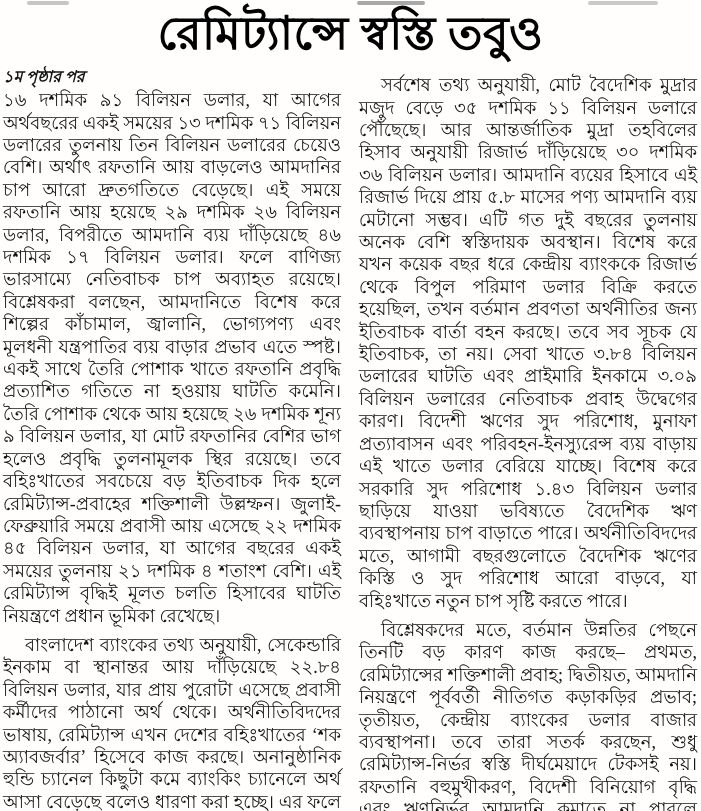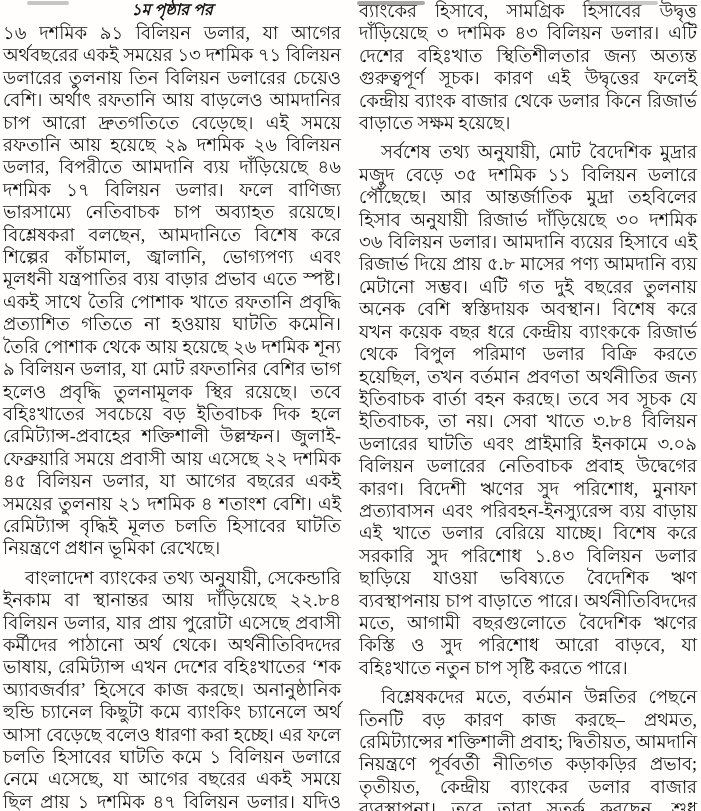--- a/index.html
+++ b/index.html
@@ -48,50 +48,50 @@
     flex: 1 1 0;
     text-align: justify;
     font-size: 18px;
     line-height: 22.4px;
   }
   .kicker {
     font-weight: bold;
     font-style: italic;
     font-size: 16px;
     line-height: 20px;
-    text-align: center;
+    text-align: left;
     margin: 0 0 2px 0;
   }
   .col p {
     margin: 0;
   }
   .col p.indent {
     text-indent: 22px;
     margin-top: 7px;
   }
 </style>
 </head>
 <body>
 
 <div class="page">
 
   <div class="remnant r1"></div>
   <div class="remnant r2"></div>
   <div class="remnant r3"></div>
 
+  <h1 class="headline">রেমিট্যান্সে স্বস্তি তবুও</h1>
 
   <div class="cols">
 
     <div class="col">
       <div class="kicker">১ম পৃষ্ঠার পর</div>
       <p>১৬ দশমিক ৯১ বিলিয়ন ডলার, যা আগের অর্থবছরের একই সময়ের ১৩ দশমিক ৭১ বিলিয়ন ডলারের তুলনায় তিন বিলিয়ন ডলারের চেয়েও বেশি। অর্থাৎ রফতানি আয় বাড়লেও আমদানির চাপ আরো দ্রুতগতিতে বেড়েছে। এই সময়ে রফতানি আয় হয়েছে ২৯ দশমিক ২৬ বিলিয়ন ডলার, বিপরীতে আমদানি ব্যয় দাঁড়িয়েছে ৪৬ দশমিক ১৭ বিলিয়ন ডলার। ফলে বাণিজ্য ভারসাম্যে নেতিবাচক চাপ অব্যাহত রয়েছে। বিশ্লেষকরা বলছেন, আমদানিতে বিশেষ করে শিল্পের কাঁচামাল, জ্বালানি, ভোগ্যপণ্য এবং মূলধনী যন্ত্রপাতির ব্যয় বাড়ার প্রভাব এতে স্পষ্ট। একই সাথে তৈরি পোশাক খাতে রফতানি প্রবৃদ্ধি প্রত্যাশিত গতিতে না হওয়ায় ঘাটতি কমেনি। তৈরি পোশাক থেকে আয় হয়েছে ২৬ দশমিক শূন্য ৯ বিলিয়ন ডলার, যা মোট রফতানির বেশির ভাগ হলেও প্রবৃদ্ধি তুলনামূলক স্থির রয়েছে। তবে বহিঃখাতের সবচেয়ে বড় ইতিবাচক দিক হলে রেমিট্যান্স-প্রবাহের শক্তিশালী উল্লম্ফন। জুলাই-ফেব্রুয়ারি সময়ে প্রবাসী আয় এসেছে ২২ দশমিক ৪৫ বিলিয়ন ডলার, যা আগের বছরের একই সময়ের তুলনায় ২১ দশমিক ৪ শতাংশ বেশি। এই রেমিট্যান্স বৃদ্ধিই মূলত চলতি হিসাবের ঘাটতি নিয়ন্ত্রণে প্রধান ভূমিকা রেখেছে।</p>
       <p class="indent">বাংলাদেশ ব্যাংকের তথ্য অনুযায়ী, সেকেন্ডারি ইনকাম বা স্থানান্তর আয় দাঁড়িয়েছে ২২.৮৪ বিলিয়ন ডলার, যার প্রায় পুরোটা এসেছে প্রবাসী কর্মীদের পাঠানো অর্থ থেকে। অর্থনীতিবিদদের ভাষায়, রেমিট্যান্স এখন দেশের বহিঃখাতের ‘শক অ্যাবজর্বার’ হিসেবে কাজ করছে। অনানুষ্ঠানিক হুন্ডি চ্যানেল কিছুটা কমে ব্যাংকিং চ্যানেলে অর্থ আসা বেড়েছে বলেও ধারণা করা হচ্ছে। এর ফলে চলতি হিসাবের ঘাটতি কমে ১ বিলিয়ন ডলারে নেমে এসেছে, যা আগের বছরের একই সময়ে ছিল প্রায় ১ দশমিক ৪৭ বিলিয়ন ডলার। যদিও এটি এখনো ঘাটতি, তবে আগের তুলনায় পরিস্থিতির উন্নতি স্পষ্ট।</p>
 
     </div>
 
     <div class="col">
-      <p>ব্যাংকের হিসাবে, সামগ্রিক হিসাবের উদ্বৃত্ত দাঁড়িয়েছে ৩ দশমিক ৪৩ বিলিয়ন ডলার। এটি দেশের বহিঃখাত স্থিতিশীলতার জন্য অত্যন্ত গুরুত্বপূর্ণ সূচক। কারণ এই উদ্বৃত্তের ফলেই কেন্দ্রীয় ব্যাংক বাজার থেকে ডলার কিনে রিজার্ভ বাড়াতে সক্ষম হয়েছে।</p>
       <p class="indent">সর্বশেষ তথ্য অনুযায়ী, মোট বৈদেশিক মুদ্রার মজুদ বেড়ে ৩৫ দশমিক ১১ বিলিয়ন ডলারে পৌঁছেছে। আর আন্তর্জাতিক মুদ্রা তহবিলের হিসাব অনুযায়ী রিজার্ভ দাঁড়িয়েছে ৩০ দশমিক ৩৬ বিলিয়ন ডলার। আমদানি ব্যয়ের হিসাবে এই রিজার্ভ দিয়ে প্রায় ৫.৮ মাসের পণ্য আমদানি ব্যয় মেটানো সম্ভব। এটি গত দুই বছরের তুলনায় অনেক বেশি স্বস্তিদায়ক অবস্থান। বিশেষ করে যখন কয়েক বছর ধরে কেন্দ্রীয় ব্যাংককে রিজার্ভ থেকে বিপুল পরিমাণ ডলার বিক্রি করতে হয়েছিল, তখন বর্তমান প্রবণতা অর্থনীতির জন্য ইতিবাচক বার্তা বহন করছে। তবে সব সূচক যে ইতিবাচক, তা নয়। সেবা খাতে ৩.৮৪ বিলিয়ন ডলারের ঘাটতি এবং প্রাইমারি ইনকামে ৩.০৯ বিলিয়ন ডলারের নেতিবাচক প্রবাহ উদ্বেগের কারণ। বিদেশী ঋণের সুদ পরিশোধ, মুনাফা প্রত্যাবাসন এবং পরিবহন-ইনস্যুরেন্স ব্যয় বাড়ায় এই খাতে ডলার বেরিয়ে যাচ্ছে। বিশেষ করে সরকারি সুদ পরিশোধ ১.৪৩ বিলিয়ন ডলার ছাড়িয়ে যাওয়া ভবিষ্যতে বৈদেশিক ঋণ ব্যবস্থাপনায় চাপ বাড়াতে পারে। অর্থনীতিবিদদের মতে, আগামী বছরগুলোতে বৈদেশিক ঋণের কিস্তি ও সুদ পরিশোধ আরো বাড়বে, যা বহিঃখাতে নতুন চাপ সৃষ্টি করতে পারে।</p>
       <p class="indent">বিশ্লেষকদের মতে, বর্তমান উন্নতির পেছনে তিনটি বড় কারণ কাজ করছে– প্রথমত, রেমিট্যান্সের শক্তিশালী প্রবাহ; দ্বিতীয়ত, আমদানি নিয়ন্ত্রণে পূর্ববর্তী নীতিগত কড়াকড়ির প্রভাব; তৃতীয়ত, কেন্দ্রীয় ব্যাংকের ডলার বাজার ব্যবস্থাপনা। তবে তারা সতর্ক করছেন, শুধু রেমিট্যান্স-নির্ভর স্বস্তি দীর্ঘমেয়াদে টেকসই নয়। রফতানি বহুমুখীকরণ, বিদেশী বিনিয়োগ বৃদ্ধি এবং ঋণনির্ভর আমদানি কমাতে না পারলে বহিঃখাতের চাপ আবারো বাড়তে পারে। সবমিলিয়ে বাংলাদেশের বহিঃখাত এখন আগের তুলনায় অনেক বেশি নিয়ন্ত্রিত অবস্থায় থাকলেও ভেতরে ভেতরে বাণিজ্য ঘাটতি ও বৈদেশিক দায়ের চাপ রয়ে গেছে। তাই সাময়িক স্বস্তির মধ্যেও নীতিনির্ধারকদের জন্য সতর্ক থাকার বার্তা স্পষ্ট।</p>
     </div>
 
   </div>
 </div>
 
 </body></html>

